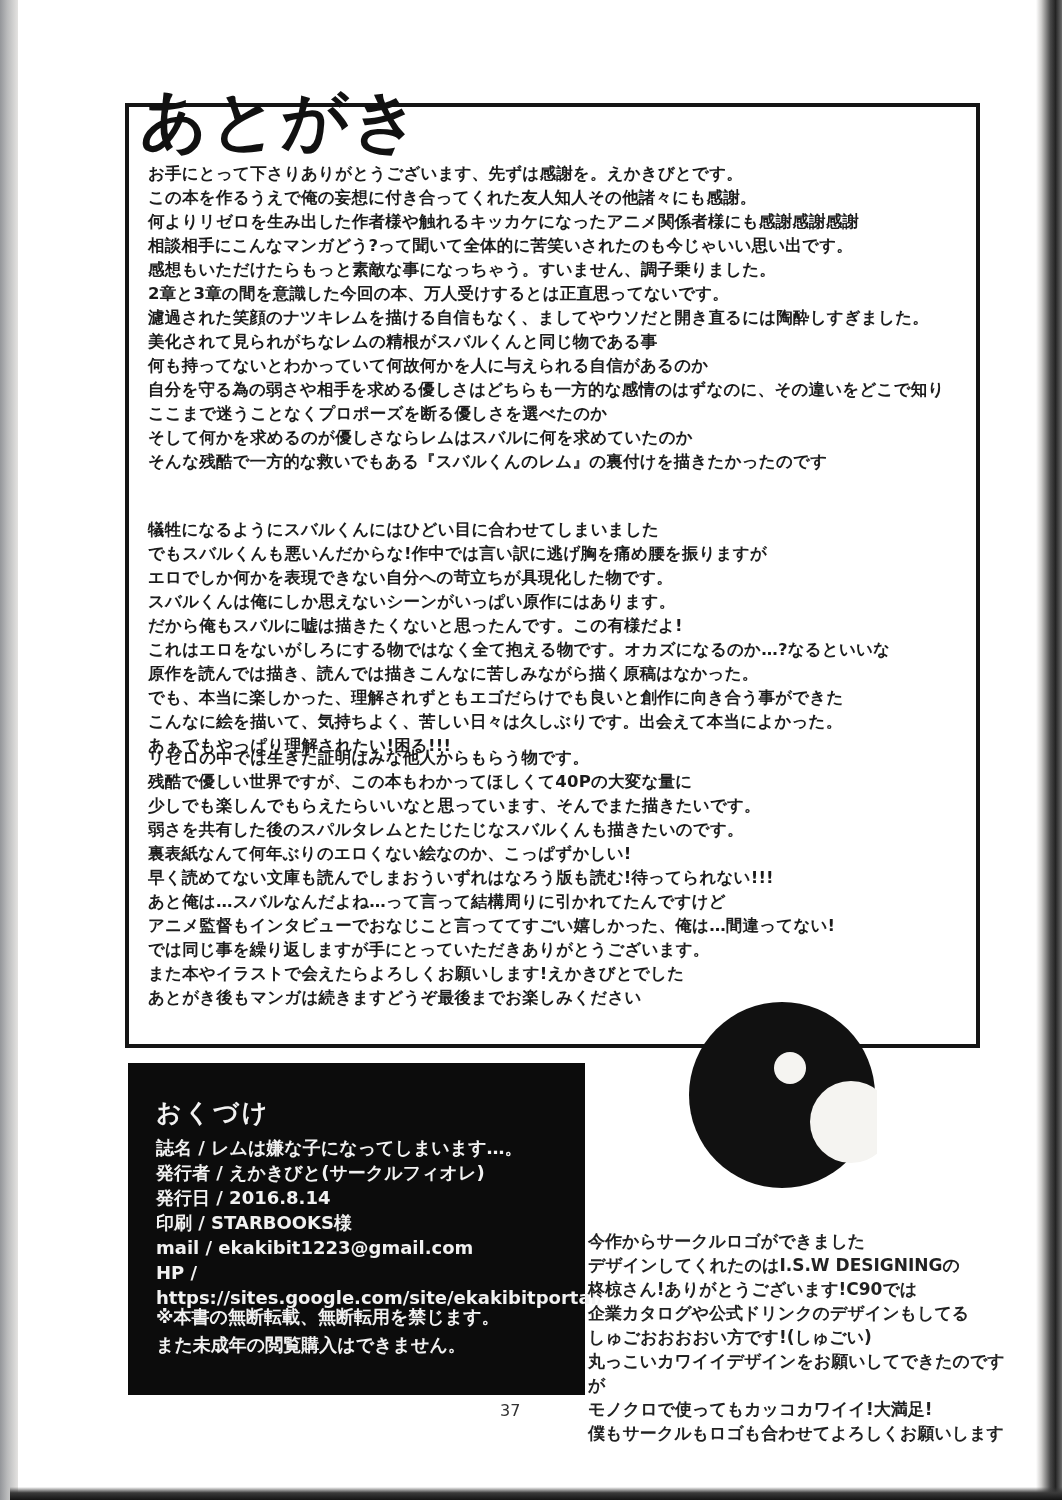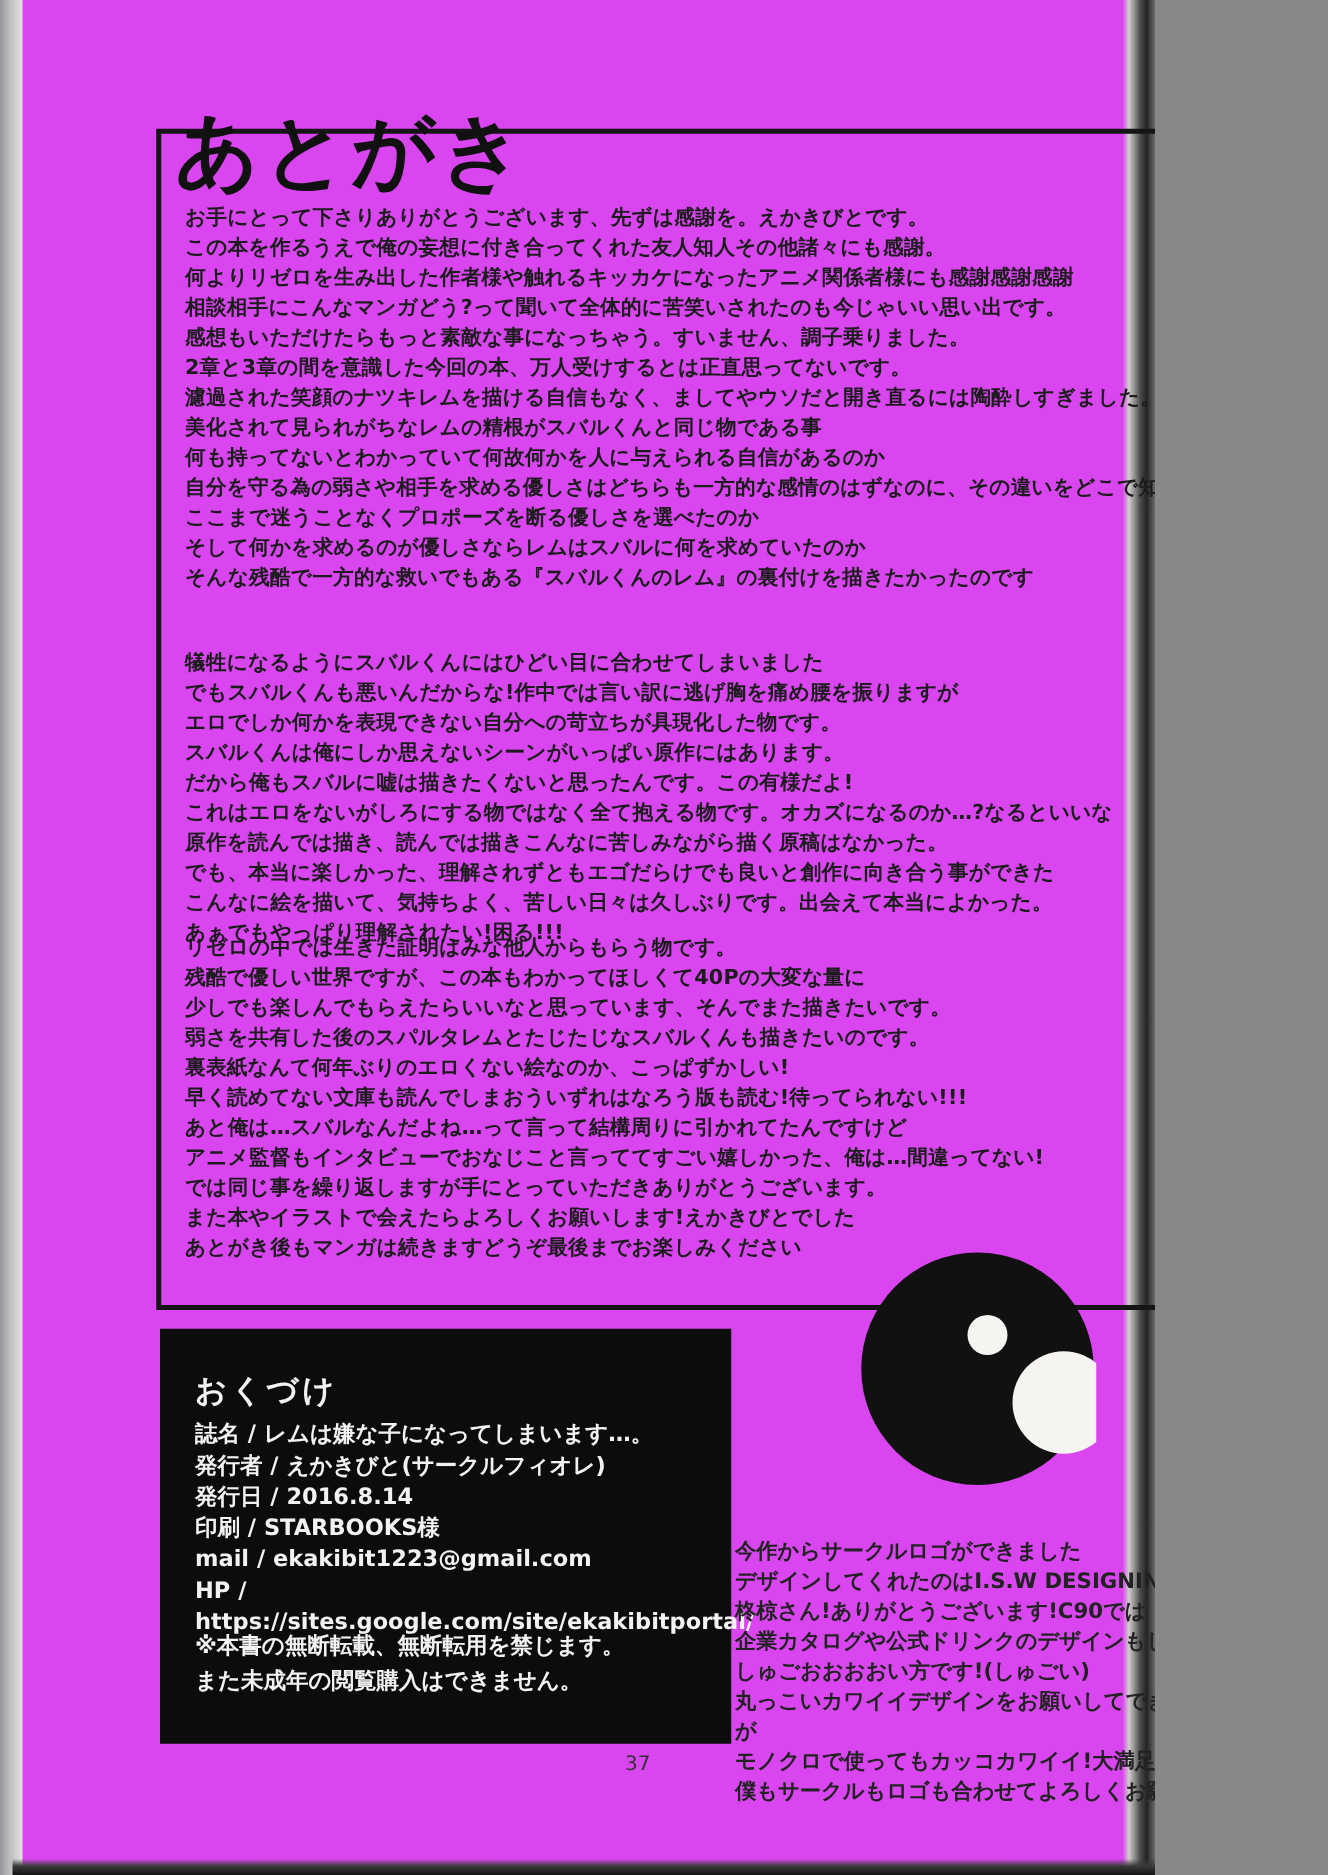--- a/index.html
+++ b/index.html
@@ -1,18 +1,18 @@
 <!DOCTYPE html>
 <html><head>
 <meta charset="utf-8">
 <style>
   html,body{margin:0;padding:0;background:#888;}
   .page{
-    position:relative;width:924px;height:1500px;overflow:hidden;
-    background:#d946ef;
+    position:relative;width:1062px;height:1500px;overflow:hidden;
+    background:#ffffff;
     font-family:"DejaVu Sans","Liberation Sans",sans-serif;
     color:#1b1b1b;
   }
   
   .edge-left{position:absolute;left:0;top:0;width:18px;height:1500px;
     background:linear-gradient(to right,#94969a 0%,#b9babb 40%,#e4e3e1 100%);}
   .edge-right{position:absolute;right:0;top:0;width:26px;height:1500px;
     background:linear-gradient(to right,rgba(245,244,241,0) 0%,#cfcecc 20%,#4a4a4a 55%,#242424 75%,#6b6b6b 100%);}
   .edge-bottom{position:absolute;left:10px;bottom:0;width:1052px;height:13px;
     background:linear-gradient(to bottom,rgba(245,244,241,0) 0%,#3a3a3a 45%,#141414 100%);}

